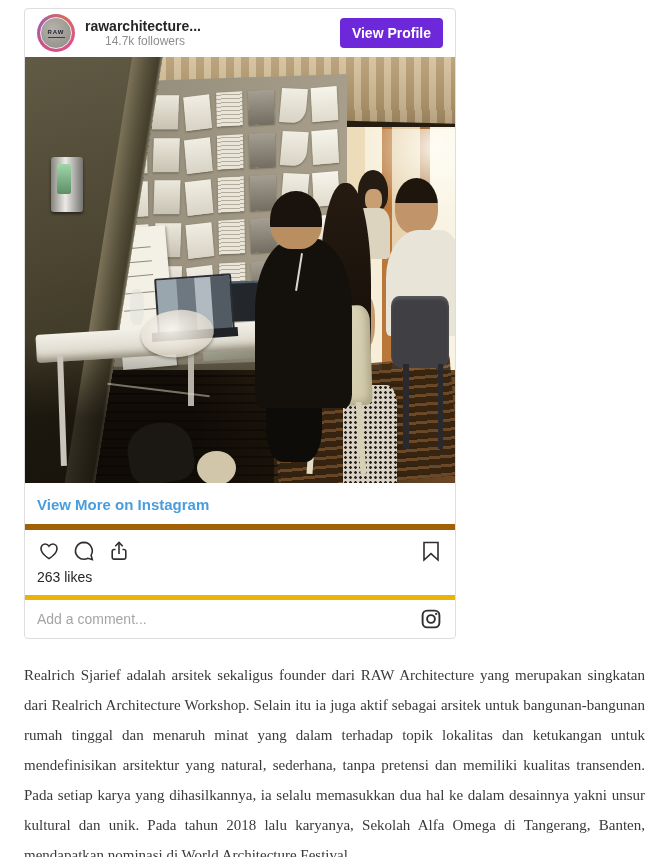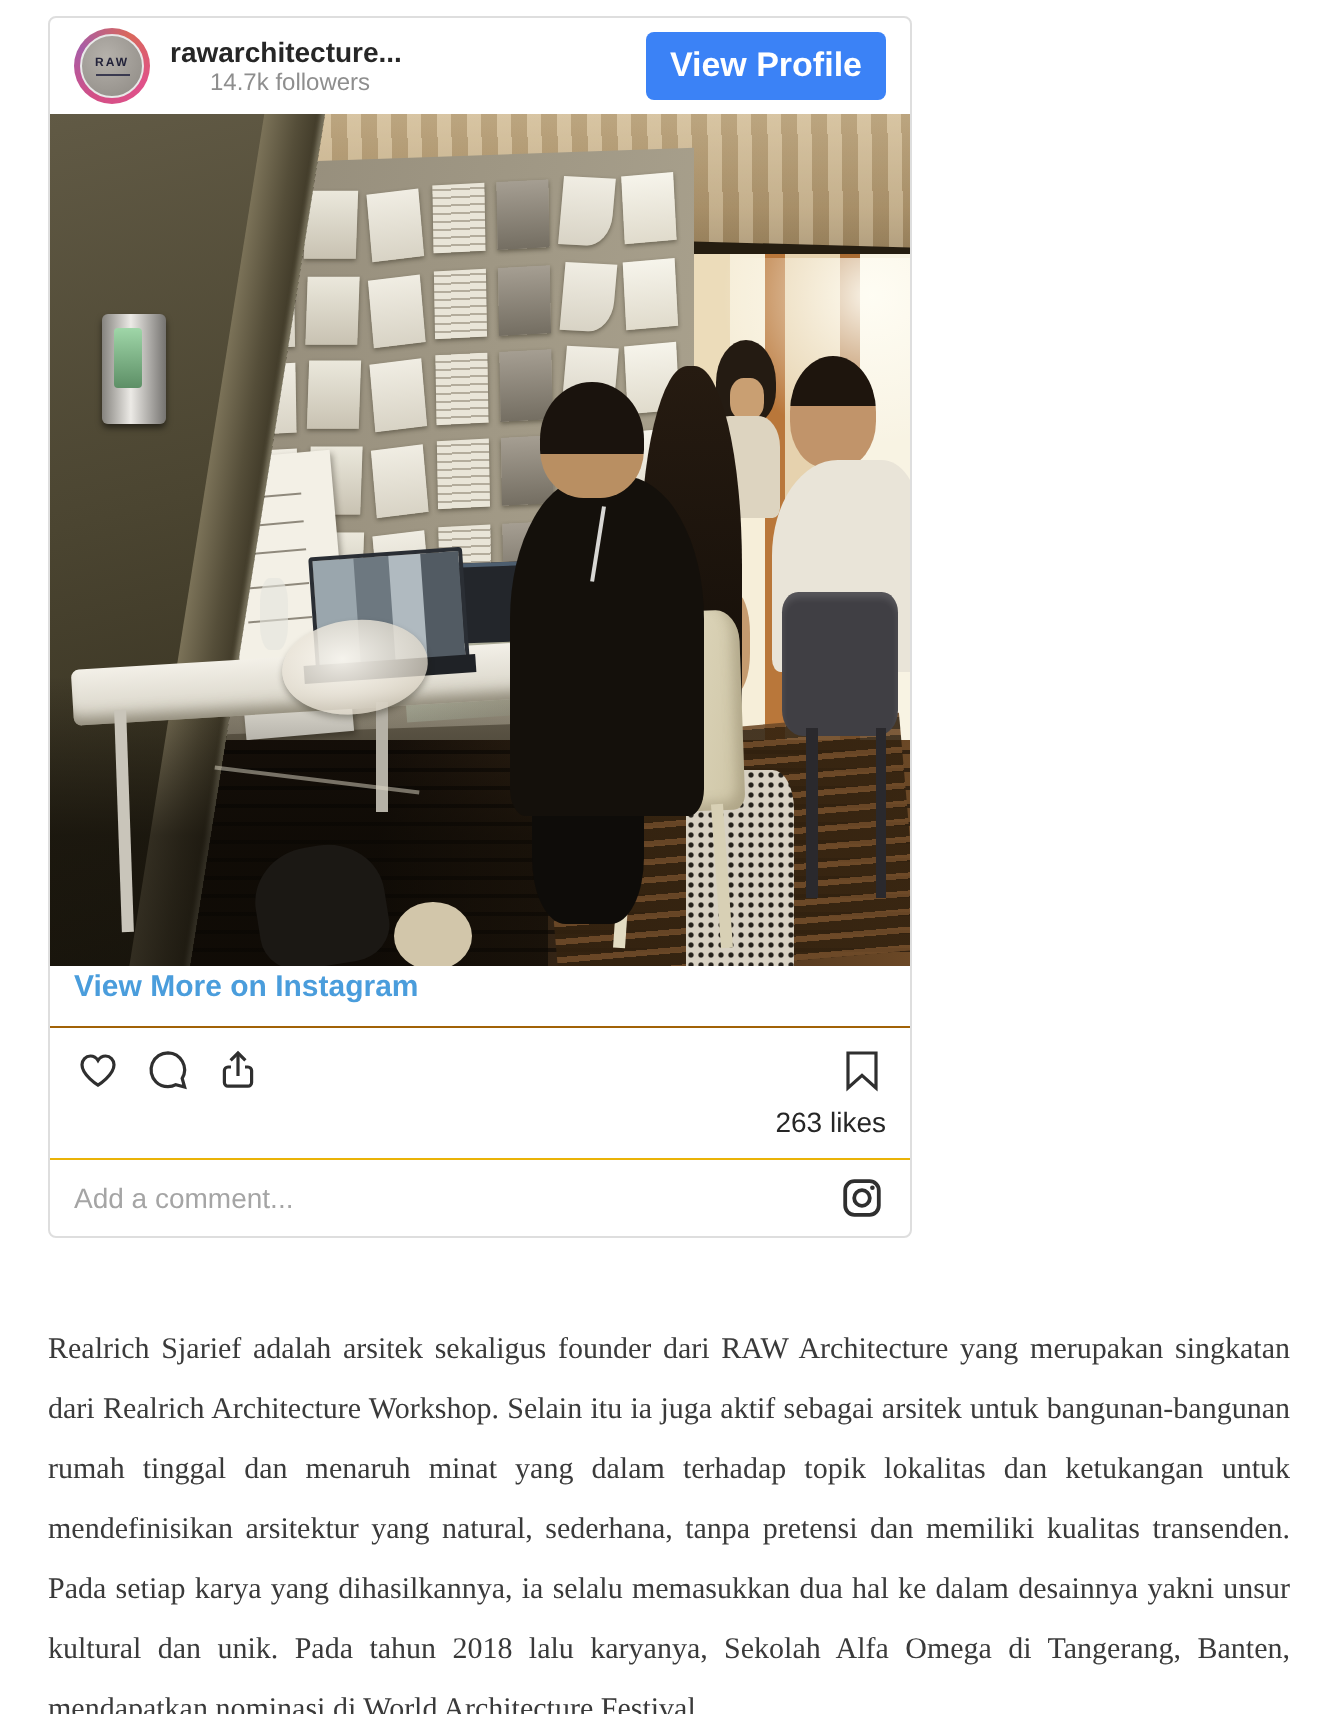--- a/index.html
+++ b/index.html
@@ -26,22 +26,22 @@
     border:1px solid #e8e8e8;
   }
   .avatar-text {
     font-size:6px; font-weight:bold; letter-spacing:1px; color:#23233a;
     border-bottom:1px solid #3a3a50; line-height:7px; padding-bottom:1px;
   }
   .profile-meta { margin-left:10px; display:flex; flex-direction:column; gap:0; }
   .username { font-size:14px; font-weight:600; color:#262626; cursor:pointer; }
   .followers { font-size:12px; color:#8e8e8e;margin-left:20px; }
   .view-profile {
-    margin-left:auto; background:#3b82f6; color:#fff; border:none;
-    font-family:"Liberation Sans",sans-serif; font-size:17px; font-weight:700;
+    margin-left:auto; background:#6d28d9; color:#fff; border:none;
+    font-family:"Liberation Sans",sans-serif; font-size:14px; font-weight:700;
     padding:7px 12px; border-radius:4px; cursor:pointer;
   }
   
   .photo { position:relative; width:430px; height:426px; overflow:hidden; background:#6e6654; cursor:pointer; }
   .photo div { position:absolute; }
   .ph-ceiling { left:0; top:0; width:100%; height:20%;
     background:
       repeating-linear-gradient(89deg, rgba(255,250,232,.22) 0 7px, rgba(110,88,55,.18) 7px 15px),
       linear-gradient(180deg,#cdb68f 0%,#b49b73 55%,#8a7552 100%); }
   .ph-ceilbeam { left:52%; top:15%; width:50%; height:3.6%; background:#251d10; transform:rotate(1.6deg); }
@@ -122,28 +122,28 @@
     background:linear-gradient(100deg,#f0ead3,#cdc4a5); border-radius:16% 16% 8% 8%;
     box-shadow:inset -4px -4px 6px rgba(120,110,80,.35); }
   .ph-ccleg1 { left:66%; top:81%; width:1.4%; height:17%; background:#e3dcc2; transform:rotate(4deg); }
   .ph-ccleg2 { left:77.5%; top:81%; width:1.4%; height:17%; background:#d8d0b5; transform:rotate(-4deg); }
   .ph-p1-legs { left:56%; top:69%; width:13%; height:26%; background:#0e0c09; border-radius:10% 10% 30% 30%; }
   .ph-p1-body { left:53.5%; top:42.5%; width:22.5%; height:40%; background:#14100b; border-radius:42% 42% 8% 8%; }
   .ph-p1-head { left:57%; top:31.5%; width:12%; height:13.5%;
     background:linear-gradient(180deg,#1a130d 0 62%,#b98f62 62%); border-radius:50% 50% 42% 42%; }
   .ph-p1-cord { left:63.5%; top:46%; width:2px; height:9%; background:rgba(250,250,248,.85); transform:rotate(9deg); }
   
-  .view-more-row { padding:2px 12px 10px; border-bottom:1px solid #a16207; }
+  .view-more-row { padding:13px 12px 10px; border-bottom:6px solid #a16207; }
   .view-more-row a { color:#4a9ddc; font-size:15px; font-weight:600; text-decoration:none; cursor:pointer; }
   .actions { display:flex; align-items:center; gap:11px; padding:9px 12px 4px; }
   .icon { display:inline-flex; cursor:pointer; color:#2f2f2f; }
   .icon svg { display:block; }
   .bookmark { margin-left:auto; }
-  .likes { padding:2px 12px 10px; font-size:14px; color:#262626; cursor:pointer;text-align:right; }
-  .comment-row { display:flex; border-top:1px solid #eab308; padding:7px 12px; }
+  .likes { padding:2px 12px 10px; font-size:14px; color:#262626; cursor:pointer; }
+  .comment-row { display:flex; border-top:5px solid #eab308; padding:7px 12px; }
   .comment-row input { flex:1; border:none; outline:none; font-family:"Liberation Sans",sans-serif;
     font-size:14px; color:#262626; background:transparent; }
   .comment-row input::placeholder { color:#a5a5a5; }
   
   .article {
     position:absolute; left:24px; top:660px; width:621px;
     font-family:"Liberation Serif", serif; font-size:15px; line-height:30px;
     color:#3a3a3a; text-align:justify;
   }
 </style>

